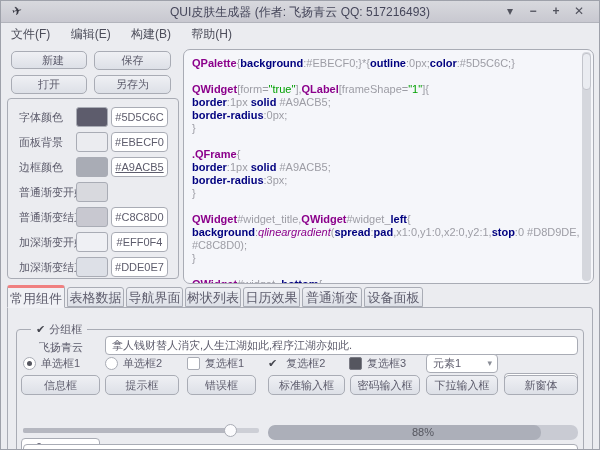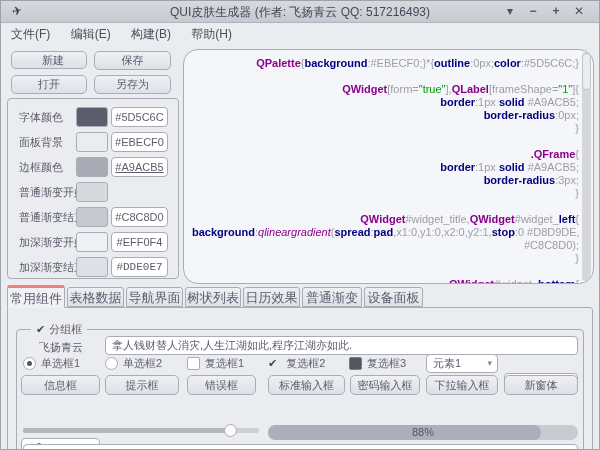--- a/index.html
+++ b/index.html
@@ -28,21 +28,21 @@
   .whitebox{background:#FFFFFF;border:1px solid #A9ACB5;border-radius:4px;font-size:11px;color:#5D5C6C;}
   .groupframe{border:1px solid #A9ACB5;border-radius:4px;background:transparent;}
 
   
   .color-label{font-size:11px;line-height:20px;}
   .swatch{width:32px;height:20px;border:1px solid #A9ACB5;border-radius:3px;}
   .hexbox{width:57px;height:20px;line-height:18px;text-align:center;}
 
   
   .editor{left:182px;top:48px;width:411px;height:235px;background:#F5F6FA;border:1px solid #A9ACB5;
-          border-radius:15px;overflow:hidden;text-align:right;}
+          border-radius:7px;overflow:hidden;}
   .code{position:absolute;left:8px;top:7px;right:14px;font-size:11px;line-height:13px;white-space:nowrap;}
   .code-line{height:13px;overflow:hidden;}
   .code .k{color:#8B008B;font-weight:bold;}
   .code .p{color:#00007F;font-weight:bold;}
   .code .v{color:#9D9DA5;}
   .code .s{color:#00A000;}
   .code .g{color:#8B008B;font-style:italic;}
   .vscroll{position:absolute;top:2px;right:2px;bottom:2px;width:9px;background:#D5D7DD;border-radius:4px;}
   .vthumb{position:absolute;left:0;top:1px;width:9px;height:37px;background:#EAECF1;
           border:1px solid #C2C4CB;border-radius:4px;box-sizing:border-box;}
@@ -143,21 +143,21 @@
   <div class="abs color-label" style="left:18px;top:206px;">普通渐变结束</div>
   <div class="abs swatch" style="left: 75px; top: 206px; background: rgb(200, 200, 208);"></div>
   <div class="abs whitebox hexbox" style="left:110px;top:206px;">#C8C8D0</div>
 
   <div class="abs color-label" style="left:18px;top:231px;">加深渐变开始</div>
   <div class="abs swatch" style="left: 75px; top: 231px; background: rgb(239, 240, 244);"></div>
   <div class="abs whitebox hexbox" style="left:110px;top:231px;">#EFF0F4</div>
 
   <div class="abs color-label" style="left:18px;top:256px;">加深渐变结束</div>
   <div class="abs swatch" style="left: 75px; top: 256px; background: rgb(221, 224, 231);"></div>
-  <div class="abs whitebox hexbox" style="left:110px;top:256px;font-family:Liberation Mono, monospace;">#DDE0E7</div>
+  <div class="abs whitebox hexbox" style="left:110px;top:256px;">#DDE0E7</div>
 
   <div class="abs editor">
     <div class="code">
         <div class="code-line"><span class="k">QPalette</span><span class="v">{</span><span class="p">background</span><span class="v">:#EBECF0;}*{</span><span class="p">outline</span><span class="v">:0px;</span><span class="p">color</span><span class="v">:#5D5C6C;}</span></div>
         <div class="code-line">&nbsp;</div>
         <div class="code-line"><span class="k">QWidget</span><span class="v">[form=</span><span class="s">"true"</span><span class="v">],</span><span class="k">QLabel</span><span class="v">[frameShape=</span><span class="s">"1"</span><span class="v">]{</span></div>
         <div class="code-line"><span class="p">border</span><span class="v">:1px </span><span class="p">solid</span><span class="v"> #A9ACB5;</span></div>
         <div class="code-line"><span class="p">border-radius</span><span class="v">:0px;</span></div>
         <div class="code-line"><span class="v">}</span></div>
         <div class="code-line">&nbsp;</div>

